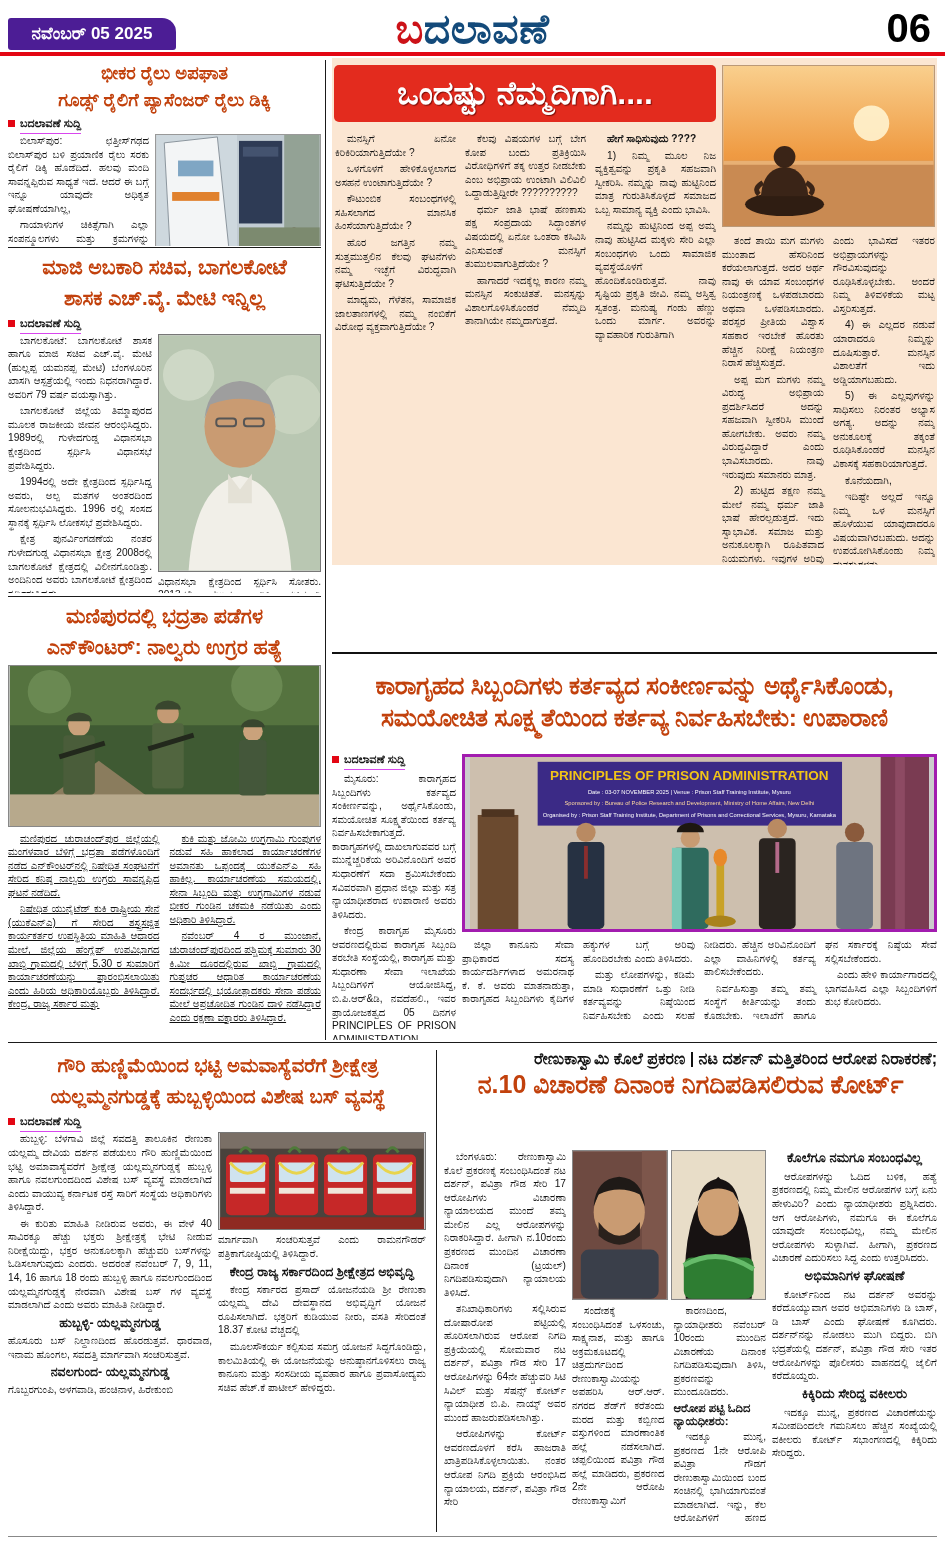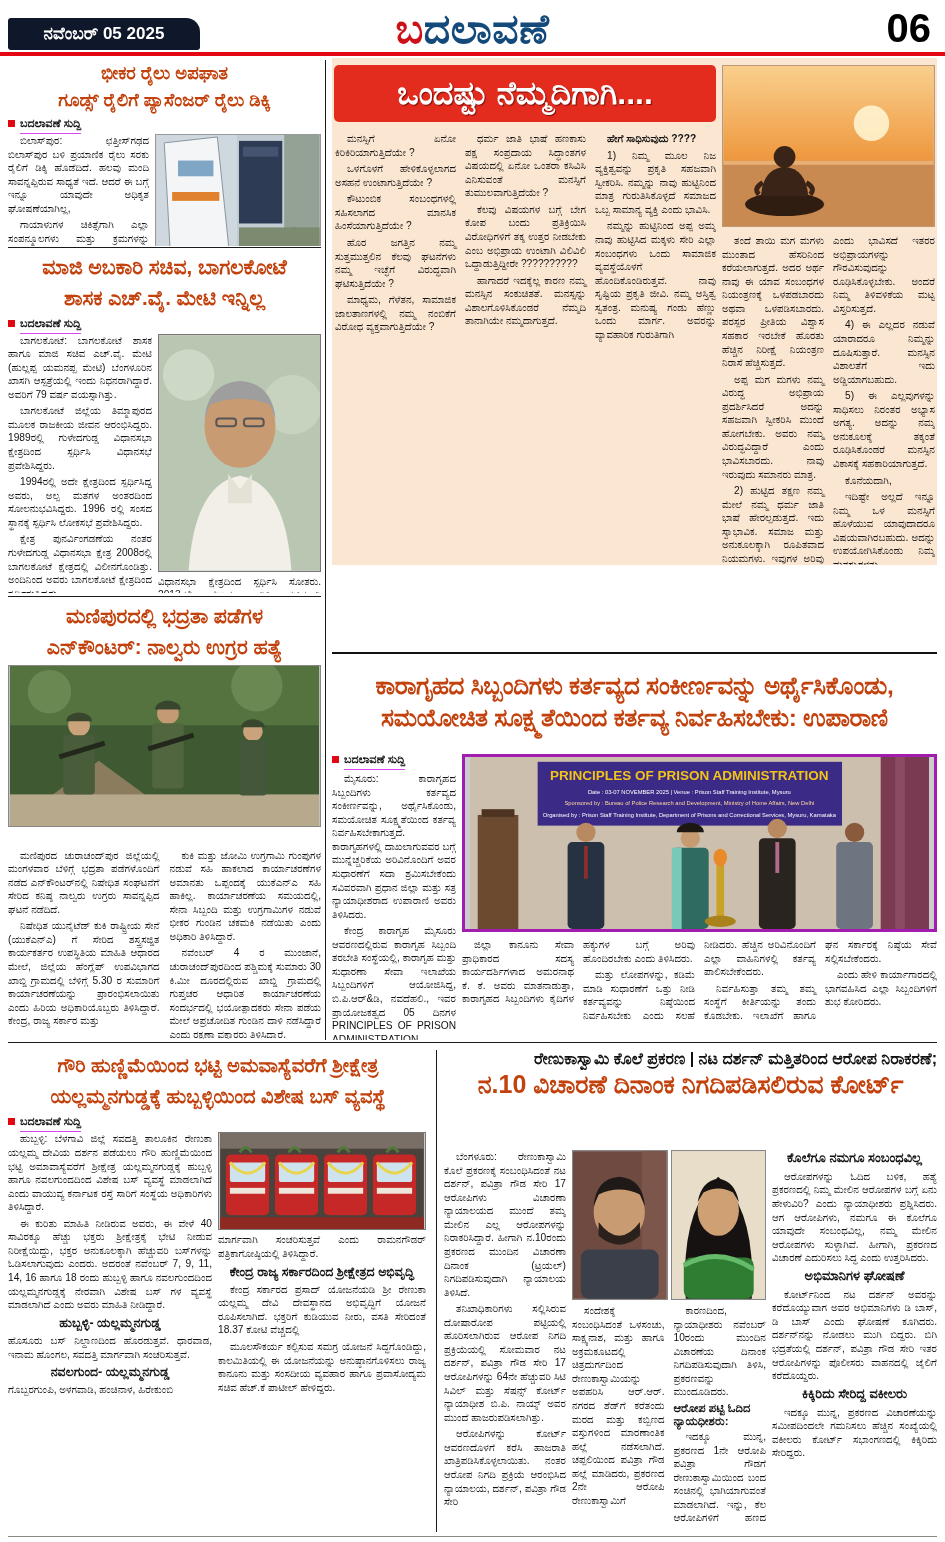--- a/index.html
+++ b/index.html
@@ -4,22 +4,22 @@
 <style>
   * { margin:0; padding:0; box-sizing:border-box; }
   html,body { background:#e8e8e8; }
   body { font-family:"Liberation Sans", sans-serif; }
   #page {
     position:relative; width:945px; height:1542px; margin:0 auto;
     background:#ffffff; color:#111; overflow:hidden;
   }
   
   #date-box {
-    position:absolute; left:8px; top:18px; width:192px; height:32px;
-    background:#0f172a; color:#fff; font-weight:bold; font-size:17px;
+    position:absolute; left:8px; top:18px; width:168px; height:32px;
+    background:#4c1d95; color:#fff; font-weight:bold; font-size:17px;
     display:flex; align-items:center; justify-content:center;
     border-radius:3px 14px 3px 3px;
   }
   #masthead {
     position:absolute; left:0; top:6px; width:100%; text-align:center;
     font-size:41px; font-weight:bold; letter-spacing:0.5px;
   }
   #masthead .m-first { color:#cc1218; }
   #masthead .m-rest  { color:#134a7a; }
   #page-number {
@@ -64,21 +64,21 @@
   #vr-bot   { left:436px; top:1050px; height:482px; }
   #hr-bottom{ left:8px; top:1536px; width:929px; border-top-color:#888; }
 
   .row { display:flex; gap:6px; }
   .col-txt { flex:1; overflow:hidden; }
 
   #rail-photo { width:166px; height:118px; flex:0 0 166px; border:1px solid #999; }
   #meti-right { width:163px; flex:0 0 163px; }
   #meti-photo { width:163px; height:238px; border:1px solid #777; }
   #manipur-photo { width:313px; height:162px; margin-top:2px; border:1px solid #888; }
-  #manipur-cols { column-count:2; column-gap:10px; height:212px; margin-top:22px; overflow:hidden; }
+  #manipur-cols { column-count:2; column-gap:10px; height:212px; margin-top:5px; overflow:hidden;text-decoration:underline; }
 
   
   #sec-meditation { left:332px; top:58px; width:605px; height:507px; background:#fbe6d2; }
   #med-banner {
     position:absolute; left:2px; top:7px; width:382px; height:57px;
     background:#e32b1e; border-radius:5px; color:#fff; font-weight:bold; font-size:32px;
     display:flex; align-items:center; justify-content:center; text-shadow:1px 1px 1px #7e0d06;
   }
   #med-photo { position:absolute; left:390px; top:7px; width:213px; height:162px; border:1px solid #b97; }
   #med-colsA { position:absolute; left:3px;  top:74px;  width:381px; height:512px; column-count:3; column-gap:9px; overflow:hidden; }
@@ -252,22 +252,22 @@
         <path d="M38,132 Q40,104 62,102 Q84,104 86,132 Z" fill="#3a2417"></path>
         <path d="M40,118 Q30,124 36,130 M84,118 Q94,124 88,130" stroke="#3a2417" stroke-width="5" fill="none"></path>
       </svg>
     </div>
     <div id="med-colsA">
       <p class="bp">ಮನಸ್ಸಿಗೆ ಏನೋ ಕಿರಿಕಿರಿಯಾಗುತ್ತಿದೆಯೇ ?</p>
       <p class="bp">ಒಳಗೊಳಗೆ ಹ‍ೇಳಿಕೊಳ್ಳಲಾಗದ ಅಸಹನೆ ಉಂಟಾಗುತ್ತಿದೆಯೇ ?</p>
       <p class="bp">ಕೌಟುಂಬಿಕ ಸಂಬಂಧಗಳಲ್ಲಿ ಸಹಿಸಲಾಗದ ಮಾನಸಿಕ ಹಿಂಸೆಯಾಗುತ್ತಿದೆಯೇ ?</p>
       <p class="bp">ಹೊರ ಜಗತ್ತಿನ ನಮ್ಮ ಸುತ್ತಮುತ್ತಲಿನ ಕೆಲವು ಘಟನೆಗಳು ನಮ್ಮ ಇಚ್ಛೆಗೆ ವಿರುದ್ಧವಾಗಿ ಘಟಿಸುತ್ತಿದೆಯೇ ?</p>
       <p class="bp">ಮಾಧ್ಯಮ, ಗೆಳೆತನ, ಸಾಮಾಜಿಕ ಜಾಲತಾಣಗಳಲ್ಲಿ ನಮ್ಮ ನಂಬಿಕೆಗೆ ವಿರೋಧ ವ್ಯಕ್ತವಾಗುತ್ತಿದೆಯೇ ?</p>
+      <p class="bp">ಕೆಲವು ವಿಷಯಗಳ ಬಗ್ಗೆ ಬೇಗ ಕೋಪ ಬಂದು ಪ್ರತಿಕ್ರಿಯಿಸಿ ವಿರೋಧಿಗಳಿಗೆ ತಕ್ಕ ಉತ್ತರ ನೀಡಬೇಕು ಎಂಬ ಅಭಿಪ್ರಾಯ ಉಂಟಾಗಿ ವಿಲಿವಿಲಿ ಒದ್ದಾಡುತ್ತಿದ್ದೀರೇ ??????????</p>
       <p class="bp">ಧರ್ಮ ಜಾತಿ ಭಾಷೆ ಹಣಕಾಸು ಪಕ್ಷ ಸಂಪ್ರದಾಯ ಸಿದ್ಧಾಂತಗಳ ವಿಷಯದಲ್ಲಿ ಏನೋ ಒಂತರಾ ಕಸಿವಿಸಿ ಎನಿಸುವಂತೆ ಮನಸ್ಸಿಗೆ ತುಮುಲವಾಗುತ್ತಿದೆಯೇ ?</p>
-      <p class="bp">ಕೆಲವು ವಿಷಯಗಳ ಬಗ್ಗೆ ಬೇಗ ಕೋಪ ಬಂದು ಪ್ರತಿಕ್ರಿಯಿಸಿ ವಿರೋಧಿಗಳಿಗೆ ತಕ್ಕ ಉತ್ತರ ನೀಡಬೇಕು ಎಂಬ ಅಭಿಪ್ರಾಯ ಉಂಟಾಗಿ ವಿಲಿವಿಲಿ ಒದ್ದಾಡುತ್ತಿದ್ದೀರೇ ??????????</p>
       <p class="bp">ಹಾಗಾದರೆ ಇದಕ್ಕೆಲ್ಲ ಕಾರಣ ನಮ್ಮ ಮನಸ್ಸಿನ ಸಂಕುಚಿತತೆ. ಮನಸ್ಸನ್ನು ವಿಶಾಲಗೊಳಿಸಿಕೊಂಡರೆ ನೆಮ್ಮದಿ ತಾನಾಗಿಯೇ ನಮ್ಮದಾಗುತ್ತದೆ.</p>
       <p class="bp" style="font-weight:bold">ಹೇಗೆ ಸಾಧಿಸುವುದು ????</p>
       <p class="bp">1) ನಿಮ್ಮ ಮೂಲ ನಿಜ ವ್ಯಕ್ತಿತ್ವವನ್ನು ಪ್ರಕೃತಿ ಸಹಜವಾಗಿ ಸ್ವೀಕರಿಸಿ. ನಮ್ಮನ್ನು ನಾವು ಹುಟ್ಟಿನಿಂದ ಮಾತ್ರ ಗುರುತಿಸಿಕೊಳ್ಳದೆ ಸಮಾಜದ ಒಬ್ಬ ಸಾಮಾನ್ಯ ವ್ಯಕ್ತಿ ಎಂದು ಭಾವಿಸಿ.</p>
       <p class="bp">ನಮ್ಮನ್ನು ಹುಟ್ಟಿನಿಂದ ಅಪ್ಪ ಅಮ್ಮ ನಾವು ಹುಟ್ಟಿಸಿದ ಮಕ್ಕಳು ಸೇರಿ ಎಲ್ಲಾ ಸಂಬಂಧಗಳು ಒಂದು ಸಾಮಾಜಿಕ ವ್ಯವಸ್ಥೆಯೊಳಗೆ ಹೊಂದಿಕೊಂಡಿರುತ್ತವೆ. ನಾವು ಸೃಷ್ಟಿಯ ಪ್ರಕೃತಿ ಜೀವಿ. ನಮ್ಮ ಅಸ್ತಿತ್ವ ಸ್ವತಂತ್ರ. ಮನುಷ್ಯ ಗಂಡು ಹೆಣ್ಣು ಒಂದು ಮಾರ್ಗ. ಅವರನ್ನು ವ್ಯಾವಹಾರಿಕ ಗುರುತಿಗಾಗಿ</p>
     </div>
     <div id="med-colsB">
       <p class="bp">ತಂದೆ ತಾಯಿ ಮಗ ಮಗಳು ಮುಂತಾದ ಹೆಸರಿನಿಂದ ಕರೆಯಲಾಗುತ್ತದೆ. ಅದರ ಅರ್ಥ ನಾವು ಈ ಯಾವ ಸಂಬಂಧಗಳ ನಿಯಂತ್ರಣಕ್ಕೆ ಒಳಪಡಬಾರದು ಅಥವಾ ಒಳಪಡಿಸಬಾರದು. ಪರಸ್ಪರ ಪ್ರೀತಿಯ ವಿಶ್ವಾಸ ಸಹಕಾರ ಇರಬೇಕೆ ಹೊರತು ಹೆಚ್ಚಿನ ನಿರೀಕ್ಷೆ ನಿಯಂತ್ರಣ ನಿರಾಸೆ ಹೆಚ್ಚಿಸುತ್ತದೆ.</p>
       <p class="bp">ಅಪ್ಪ ಮಗ ಮಗಳು ನಮ್ಮ ವಿರುದ್ಧ ಅಭಿಪ್ರಾಯ ಪ್ರದರ್ಶಿಸಿದರೆ ಅದನ್ನು ಸಹಜವಾಗಿ ಸ್ವೀಕರಿಸಿ ಮುಂದೆ ಹೋಗಬೇಕು. ಅವರು ನಮ್ಮ ವಿರುದ್ಧವಿದ್ದಾರೆ ಎಂದು ಭಾವಿಸಬಾರದು. ನಾವು ಇರುವುದು ಸಮಾನರು ಮಾತ್ರ.</p>
       <p class="bp">2) ಹುಟ್ಟಿದ ತಕ್ಷಣ ನಮ್ಮ ಮೇಲೆ ನಮ್ಮ ಧರ್ಮ ಜಾತಿ ಭಾಷೆ ಹೇರಲ್ಪಡುತ್ತದೆ. ಇದು ಸ್ವಾಭಾವಿಕ. ಸಮಾಜ ಮತ್ತು ಅನುಕೂಲಕ್ಕಾಗಿ ರೂಪಿತವಾದ ನಿಯಮಗಳು. ಇವುಗಳ ಅರಿವು ಇರಲಿ. ಆದರೆ ಅದೇ ಶ್ರೇಷ್ಠ ಅದೇ ಅಂತಿಮ ಎಂಬ ಭಾವನೆ ಬೇಡ.</p>
       <p class="bp">3) ಇದು ಅತಿ ಮುಖ್ಯವಾದುದು. ನಾವು ನಮ್ಮ ಅಭಿಪ್ರಾಯಗಳನ್ನೇ ಅಂತಿಮ ಎಂದು ಭಾವಿಸದೆ ಇತರರ ಅಭಿಪ್ರಾಯಗಳನ್ನು ಗೌರವಿಸುವುದನ್ನು ರೂಢಿಸಿಕೊಳ್ಳಬೇಕು. ಅಂದರೆ ನಿಮ್ಮ ತಿಳಿವಳಿಕೆಯ ಮಟ್ಟ ವಿಸ್ತರಿಸುತ್ತದೆ.</p>

